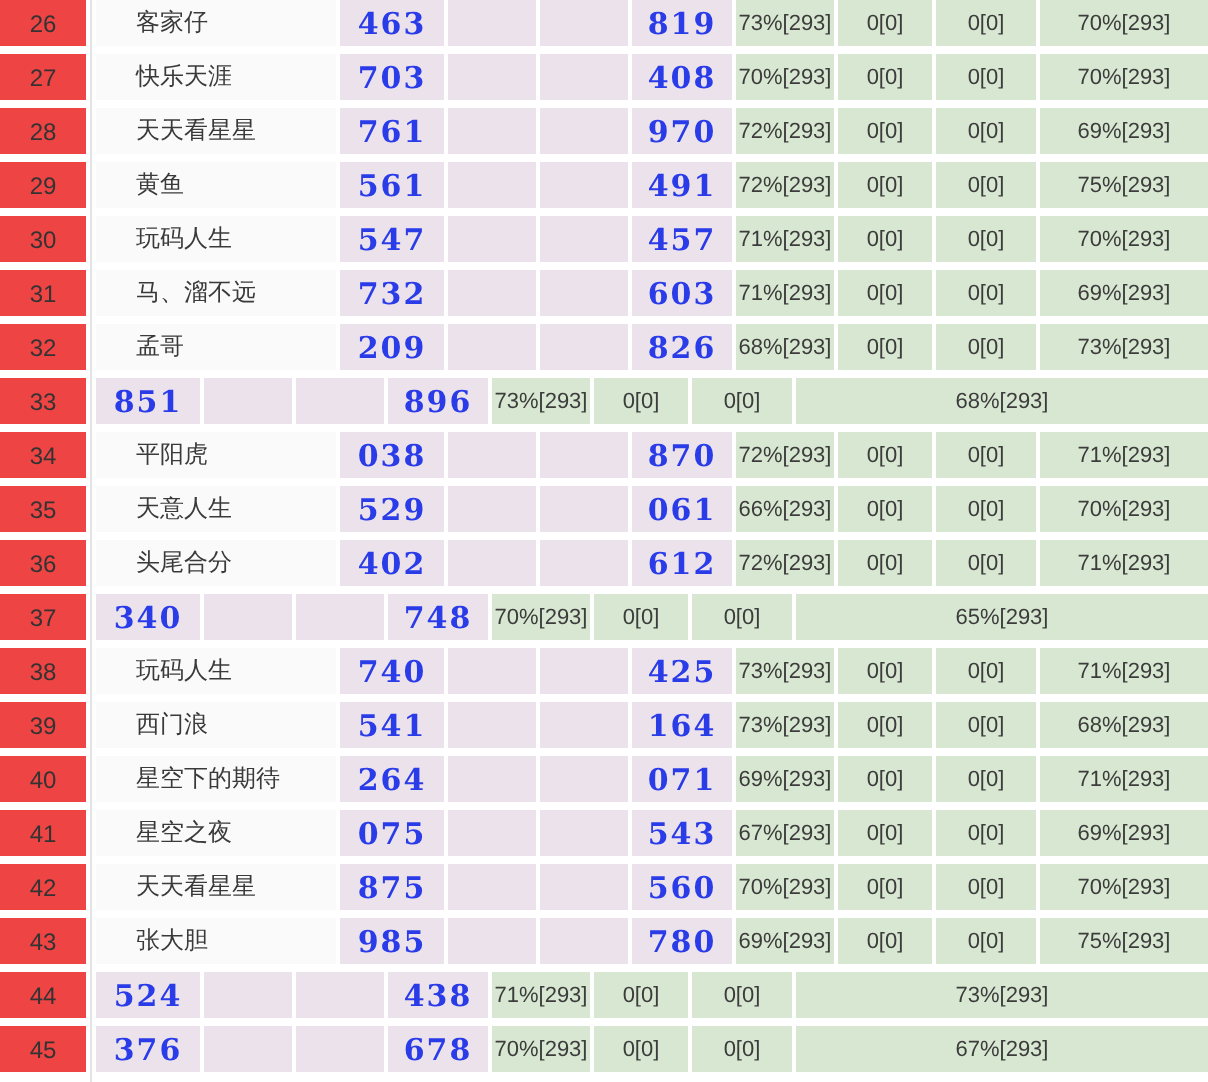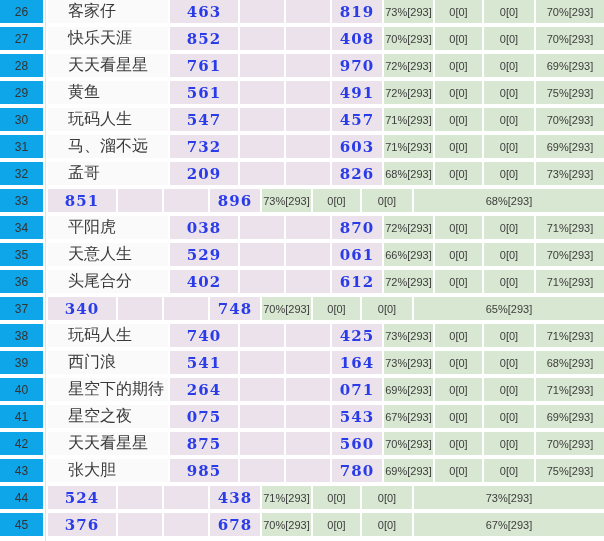--- a/index.html
+++ b/index.html
@@ -23,36 +23,36 @@
     height:23px;
     box-sizing:border-box;
     display:flex;
     align-items:center;
     justify-content:center;
     overflow:hidden;
   }
   .rank{
     width:43px;
     margin-right:5px;
-    background:#0ea5e9;
+    background:#ef4444;
     color:#333333;
     font-size:12px;
   }
   .name{
     width:120px;
     margin-right:2px;
     background:#fafafa;
     color:#3a3a3a;
-    font-size:16px;
+    font-size:12px;
     justify-content:flex-start;
     padding-left:20px;
   }
   .pink{background:#ece2ec;margin-right:2px;}
   .green{background:#d8e7d1;margin-right:2px;color:#3c3c3c;font-size:11px;}
-  .c1{width:68px;}
+  .c1{width:52px;}
   .c2{width:44px;}
   .c3{width:44px;}
   .c4{width:50px;}
   .g1{width:49px;}
   .g2{width:47px;}
   .g3{width:50px;}
   .g4{flex:1;margin-right:0;}
   .num{
     color:#2a3be8;
     font-family:"DejaVu Serif","Liberation Serif",serif;
@@ -76,21 +76,21 @@
     <div class="cell pink c4 num">819</div>
     <div class="cell green g1">73%[293]</div>
     <div class="cell green g2">0[0]</div>
     <div class="cell green g3">0[0]</div>
     <div class="cell green g4">70%[293]</div>
   </div>
 
   <div class="row">
     <div class="cell rank">27</div>
     <div class="cell name">快乐天涯</div>
-    <div class="cell pink c1 num">852</div>
+    <div class="cell pink c1 num">703</div>
     <div class="cell pink c2"></div>
     <div class="cell pink c3"></div>
     <div class="cell pink c4 num">408</div>
     <div class="cell green g1">70%[293]</div>
     <div class="cell green g2">0[0]</div>
     <div class="cell green g3">0[0]</div>
     <div class="cell green g4">70%[293]</div>
   </div>
 
   <div class="row">

